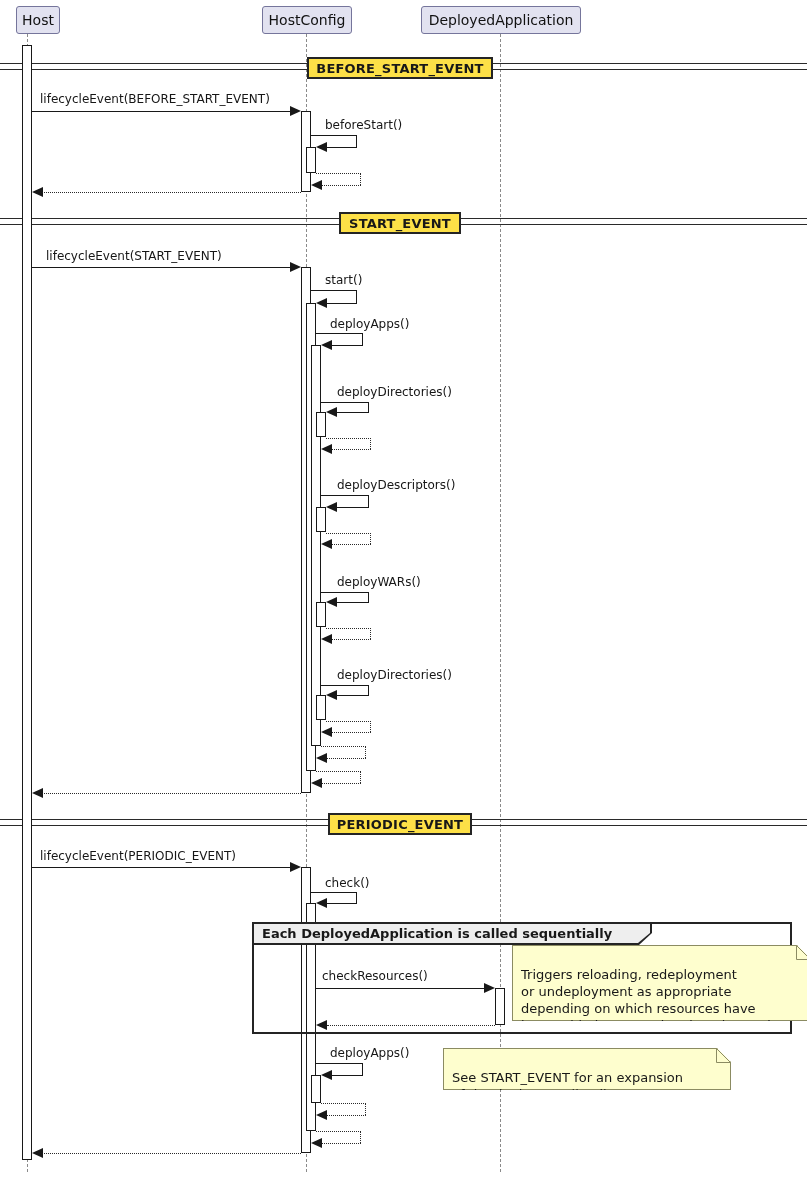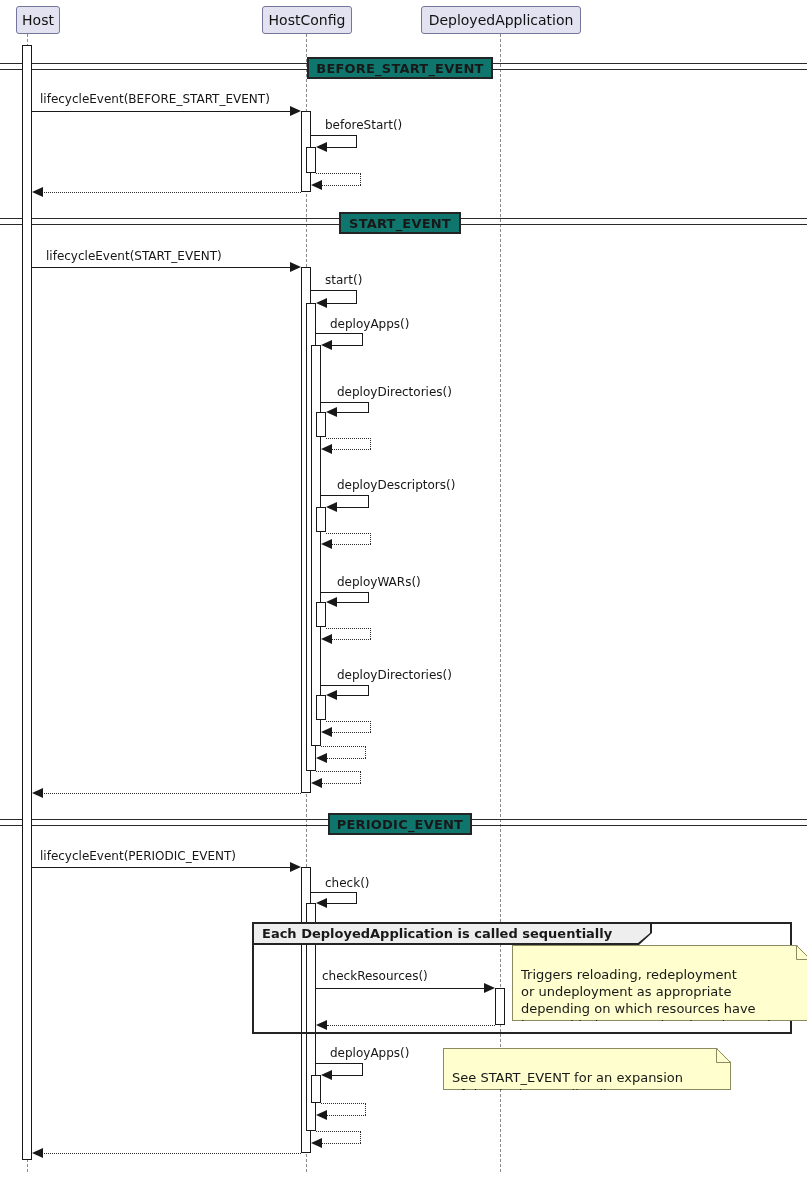--- a/index.html
+++ b/index.html
@@ -8,21 +8,21 @@
 
   .participant{position:absolute;box-sizing:border-box;height:28px;background:#E2E2F0;
                border:1px solid #75759b;border-radius:3px;display:flex;align-items:center;
                justify-content:center;font-size:14px;color:#111;}
   .lifeline{position:absolute;width:0;border-left:1px dashed #8a8a8a;top:34px;height:1138px;}
 
   .activation{position:absolute;width:10px;background:#ffffff;border:1px solid #181818;box-sizing:border-box;}
 
   .divider-lines{position:absolute;left:0;width:807px;height:7px;box-sizing:border-box;
                  border-top:1.5px solid #2a2a2a;border-bottom:1.5px solid #2a2a2a;}
-  .divider-box{position:absolute;box-sizing:border-box;height:22px;background:#0f766e;
+  .divider-box{position:absolute;box-sizing:border-box;height:22px;background:#fde047;
                border:2px solid #242424;display:flex;align-items:center;justify-content:center;
                font-size:13px;font-weight:bold;letter-spacing:.2px;}
 
   .msg-label{position:absolute;font-size:12px;white-space:nowrap;color:#161616;}
   .hline{position:absolute;height:0;border-top:1.2px solid #181818;}
   .vline{position:absolute;width:0;border-left:1.2px solid #181818;}
   .hdot{position:absolute;height:0;border-top:1.4px dotted #2a2a2a;}
   .vdot{position:absolute;width:0;border-left:1.4px dotted #2a2a2a;}
   .arrR{position:absolute;width:0;height:0;border-top:5px solid transparent;
         border-bottom:5px solid transparent;border-left:11px solid #181818;}

